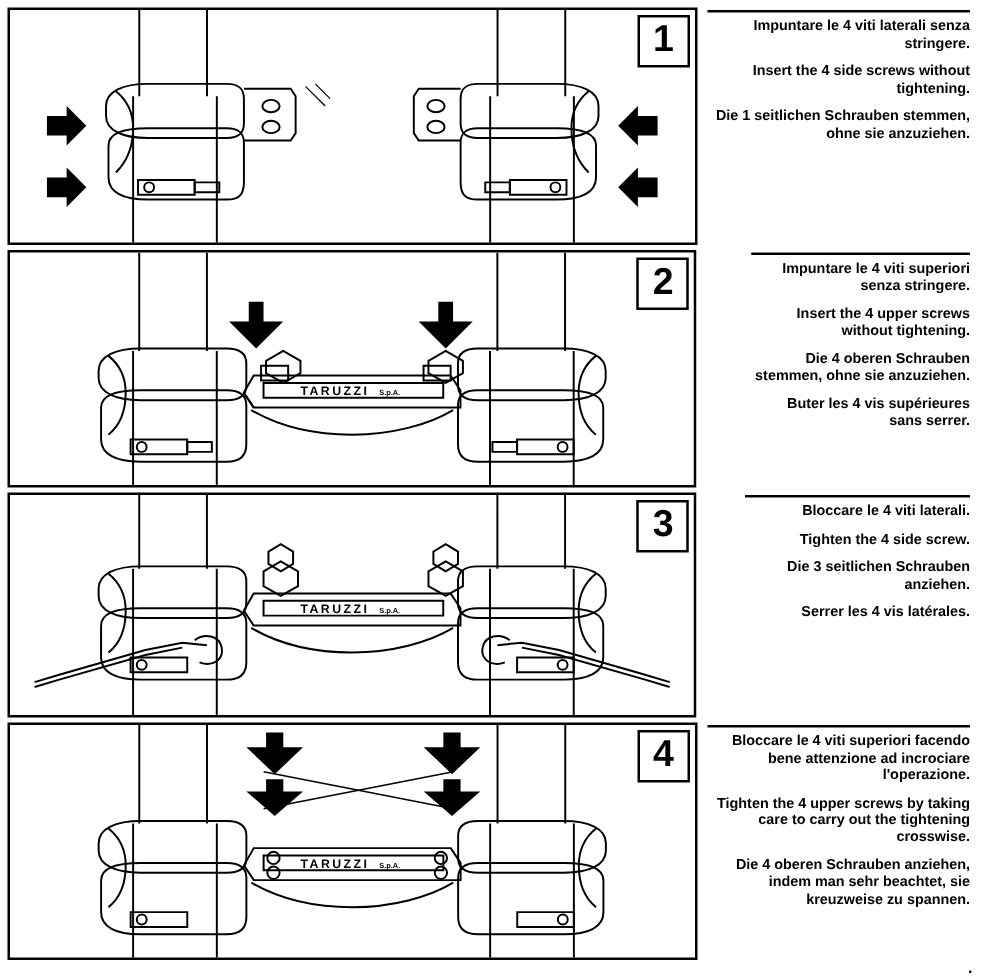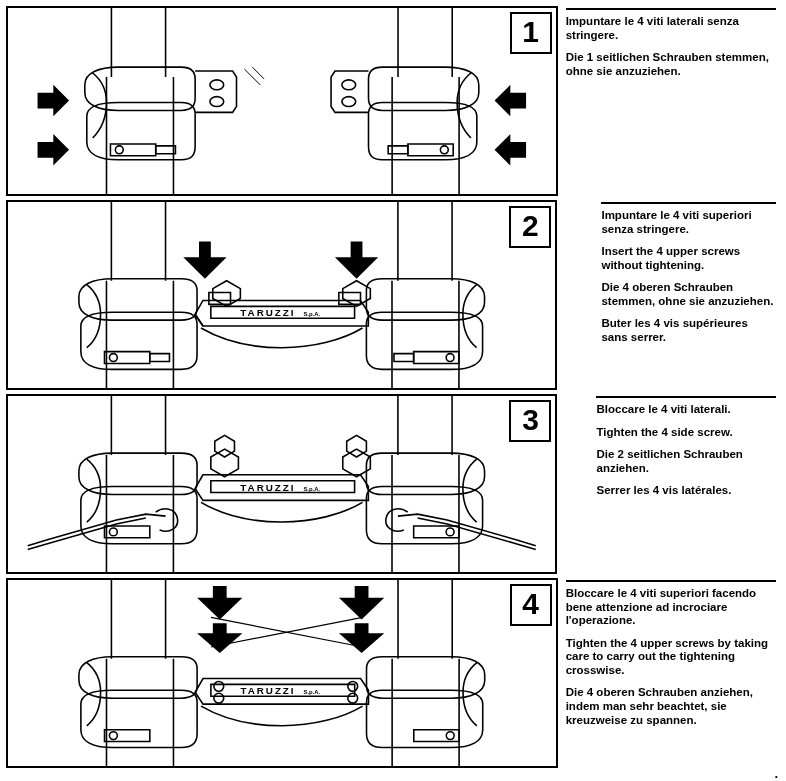--- a/index.html
+++ b/index.html
@@ -2,21 +2,21 @@
 <html><head>
 <meta charset="utf-8">
 <style>
   html,body{margin:0;padding:0;background:#ffffff;}
   body{width:786px;height:781px;font-family:"Liberation Sans",sans-serif;color:#000;}
   .page{position:relative;width:786px;height:781px;box-sizing:border-box;padding:6px 6px 6px 6px;}
   .row{display:flex;align-items:stretch;}
   .panel{position:relative;border:2px solid #000;background:#fff;box-sizing:border-box;overflow:hidden;}
   .stepnum{position:absolute;top:4px;right:4px;border:2px solid #000;background:#fff;
            width:38px;height:38px;line-height:36px;text-align:center;font-size:30px;font-weight:bold;}
-  .txt{box-sizing:border-box;padding:2px 4px 6px 8px;}
+  .txt{box-sizing:border-box;padding:2px 4px 6px 8px;text-align:right;}
   .txt p{margin:0 0 9px 0;font-size:11.5px;font-weight:bold;line-height:1.18;}
   .txt p:last-child{margin-bottom:0;}
   .rule{border:0;border-top:2px solid #000;margin:0 0 5px 0;}
   .drawing{position:absolute;inset:0;}
   .lbl{font-family:"Liberation Sans",sans-serif;font-weight:bold;}
   .footmark{position:absolute;right:8px;bottom:0px;font-size:13px;font-weight:bold;}
 </style>
 </head>
 <body>
 
@@ -65,20 +65,21 @@
         </g>
         <g stroke="#000" stroke-width="1" fill="none">
           <path d="M240 62 L256 78 M248 60 L260 72"></path>
         </g>
       </svg>
       <div class="stepnum">1</div>
     </div>
     <div class="txt" style="width:224px;">
       <hr class="rule">
       <p>Impuntare le 4 viti laterali senza stringere.</p>
+      <p>Insert the 4 side screws without tightening.</p>
       <p>Die 1 seitlichen Schrauben stemmen, ohne sie anzuziehen.</p>
     </div>
   </div>
 
   <div class="row" style="height:190px;margin-top:4px;">
     <div class="panel" style="width:556px;height:190px;">
       <svg class="drawing" viewBox="0 0 556 190">
         <g fill="none" stroke="#000" stroke-width="1.6">
 
           <path d="M105 0 L105 80 M160 0 L160 80"></path>
@@ -181,21 +182,21 @@
         </g>
         <text class="lbl" x="236" y="96" font-size="10" letter-spacing="2" fill="#000">TARUZZI</text>
         <text class="lbl" x="300" y="96" font-size="6" fill="#000">S.p.A.</text>
       </svg>
       <div class="stepnum">3</div>
     </div>
     <div class="txt" style="width:224px;padding-left:39px;">
       <hr class="rule">
       <p>Bloccare le 4 viti laterali.</p>
       <p>Tighten the 4 side screw.</p>
-      <p>Die 2 seitlichen Schrauben anziehen.</p>
+      <p>Die 3 seitlichen Schrauben anziehen.</p>
       <p>Serrer les 4 vis latérales.</p>
     </div>
   </div>
 
   <div class="row" style="height:190px;margin-top:4px;">
     <div class="panel" style="width:556px;height:190px;">
       <svg class="drawing" viewBox="0 0 556 190">
         <g fill="none" stroke="#000" stroke-width="1.6">
           <path d="M105 0 L105 80 M160 0 L160 80"></path>
           <path d="M100 80 L100 190 M168 80 L168 190"></path>

